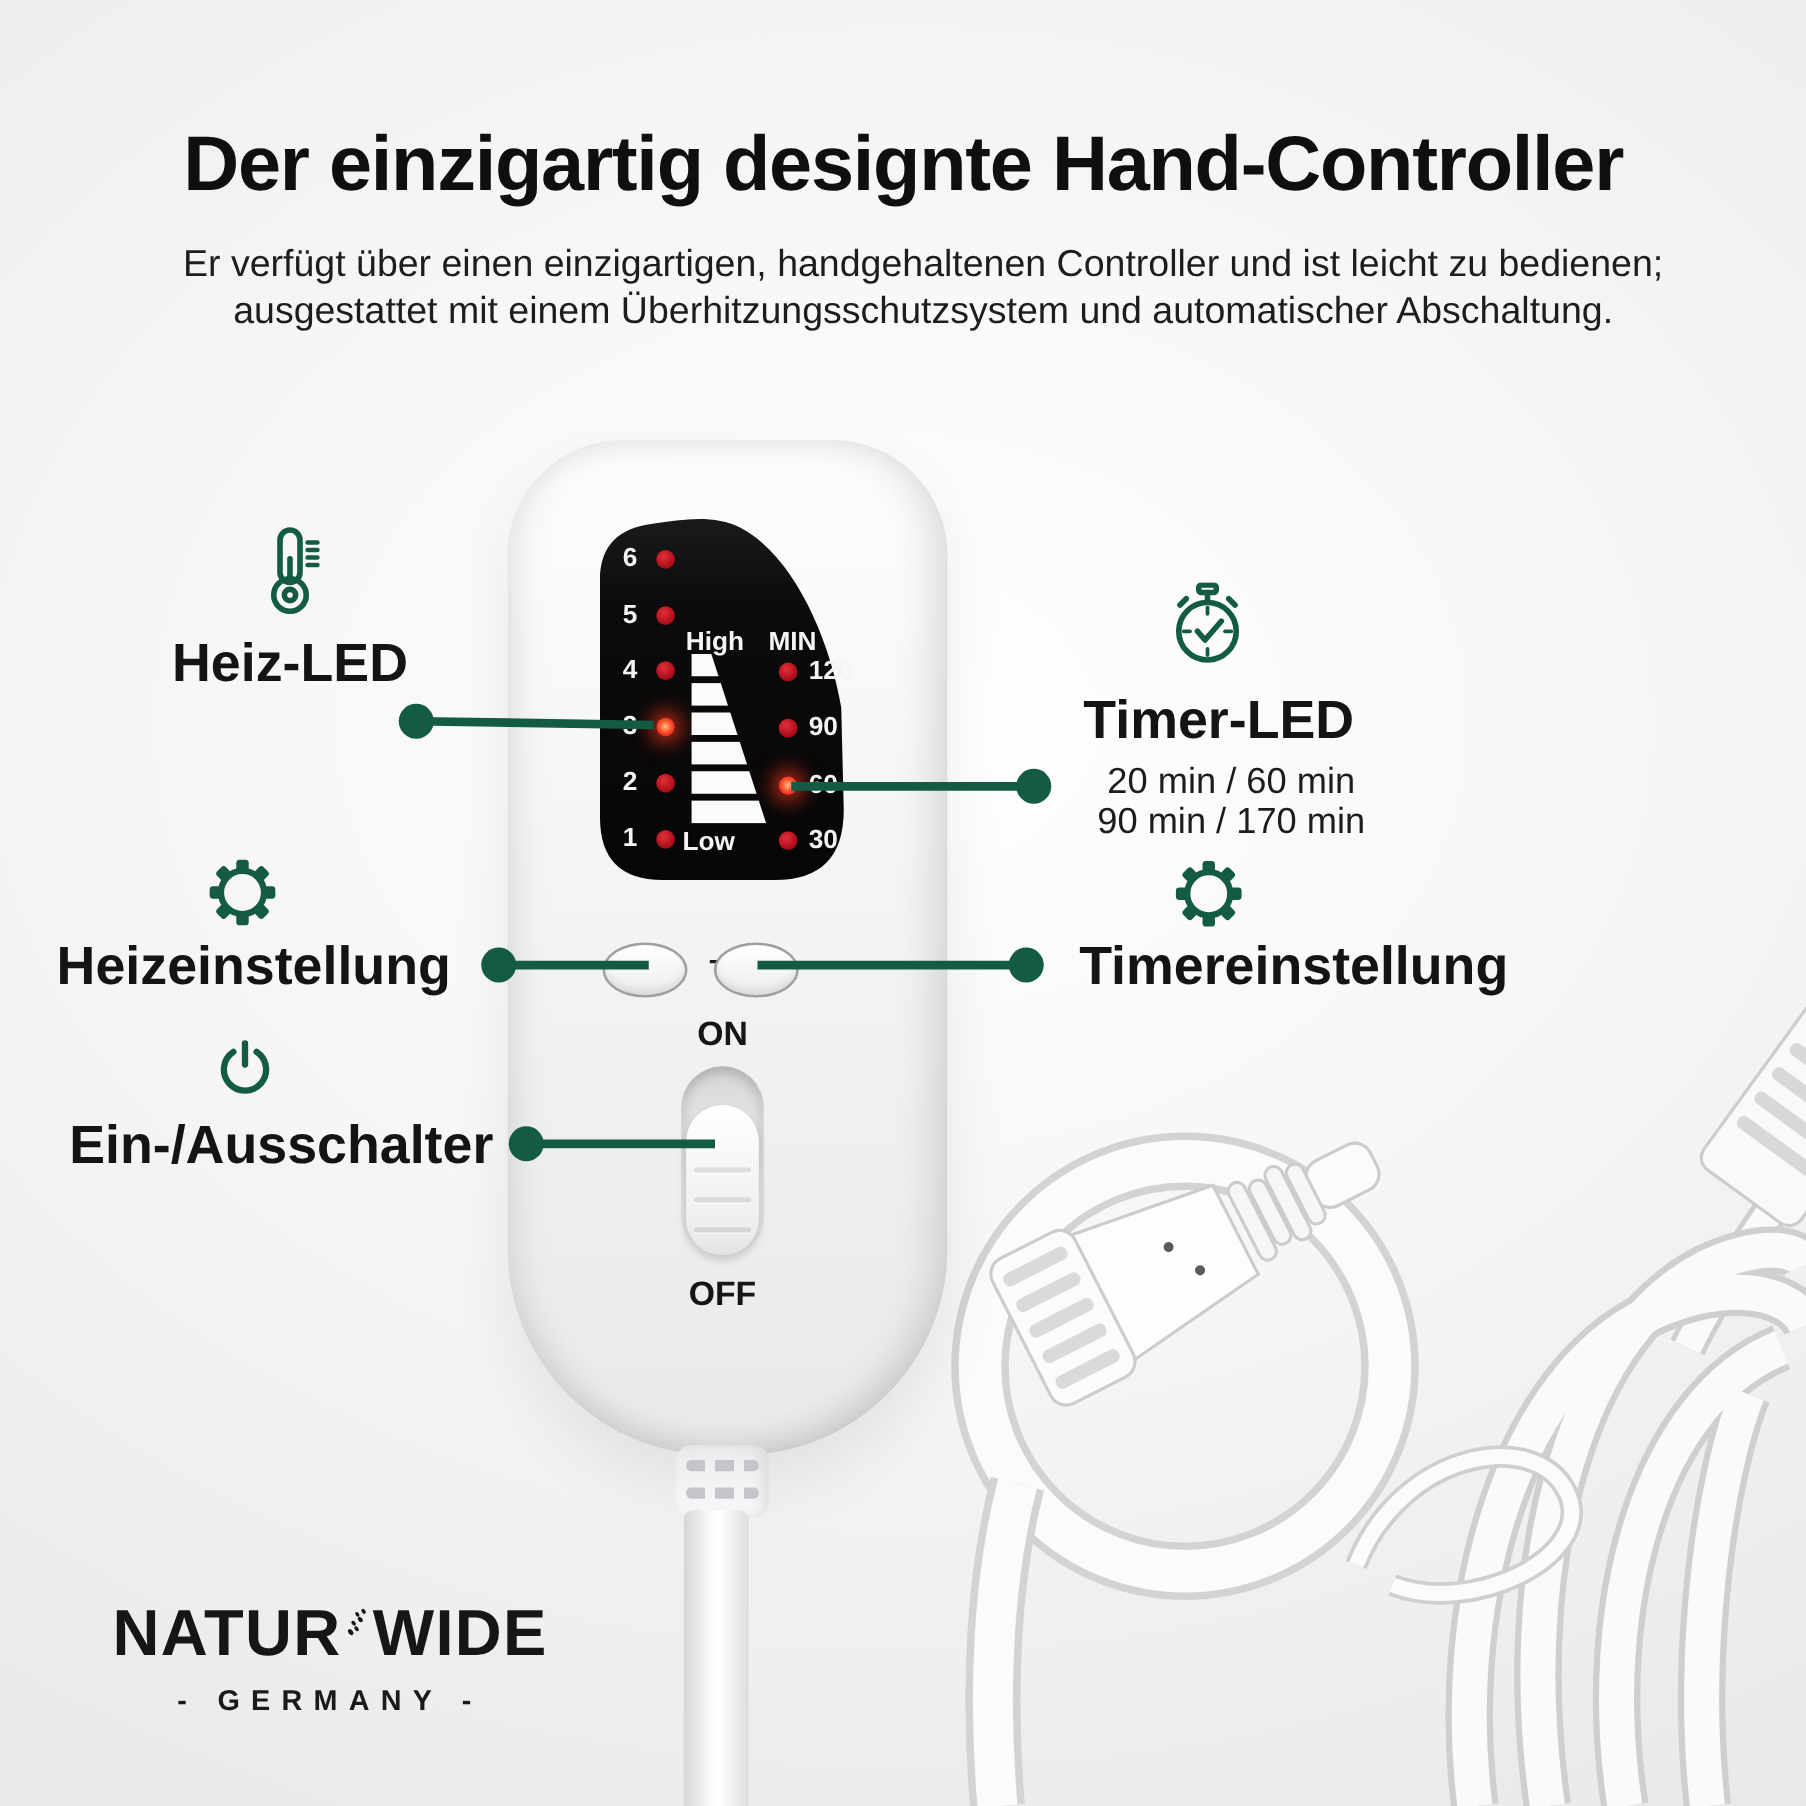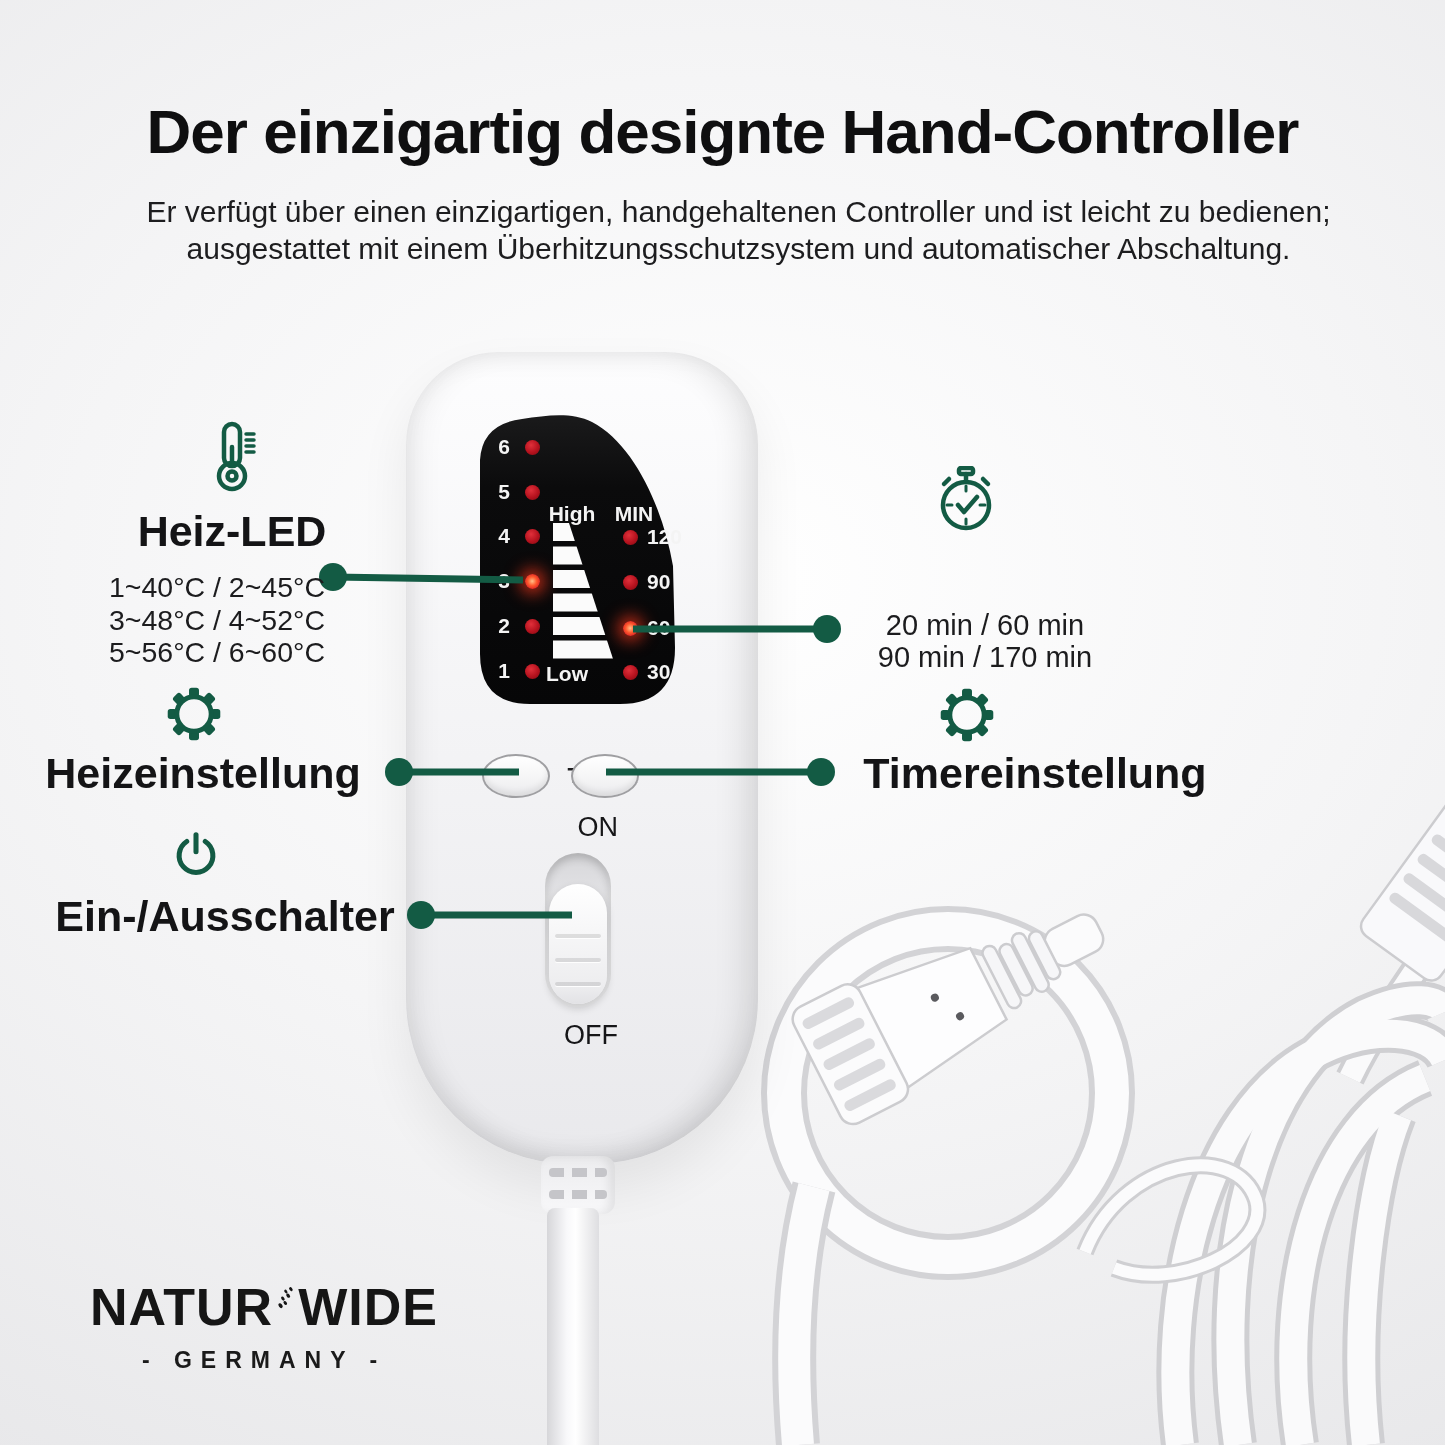--- a/index.html
+++ b/index.html
@@ -39,21 +39,21 @@
   .led.lit {
     background:radial-gradient(circle at 48% 48%, #ffc089 0%, #ff5a2e 40%, #d01020 85%);
     box-shadow:0 0 16px 5px rgba(255,56,28,0.75);
   }
   .btn-label { position:absolute; width:90px; text-align:center; font-size:22px; font-weight:700; color:#1c1c1e; letter-spacing:0.5px;margin-top:36px; }
   .oval-btn {
     position:absolute; width:64px; height:40px; border-radius:50%;
     background:linear-gradient(180deg,#ffffff 0%,#ececee 100%);
     border:2px solid #9f9fa2; box-shadow: inset 0 -4px 6px rgba(0,0,0,0.08);
   }
-  .switch-label { position:absolute; width:80px; text-align:right; font-size:27px; font-weight:400; color:#161618; }
+  .switch-label { position:absolute; width:80px; text-align:center; font-size:27px; font-weight:700; color:#161618; }
   .switch-track {
     position:absolute; left:545px; top:853px; width:66px; height:154px; border-radius:33px;
     background:linear-gradient(180deg,#d7d7da 0%,#efeff1 60%,#f6f6f8 100%);
     box-shadow: inset 0 4px 10px rgba(0,0,0,0.22), inset 0 -2px 4px rgba(255,255,255,0.7);
   }
   .switch-knob {
     position:absolute; left:549px; top:884px; width:58px; height:120px; border-radius:29px;
     background:linear-gradient(180deg,#ffffff 0%,#ededef 85%,#e2e2e5 100%);
     box-shadow:0 4px 8px rgba(0,0,0,0.18);
   }
@@ -261,25 +261,20 @@
       <circle cx="28" cy="55" r="13"></circle>
       <circle cx="28" cy="55" r="4.5"></circle>
       <line x1="28" y1="26" x2="28" y2="44"></line>
       <line x1="42" y1="13" x2="50" y2="13" stroke-width="3.5"></line>
       <line x1="42" y1="19" x2="50" y2="19" stroke-width="3.5"></line>
       <line x1="42" y1="25" x2="50" y2="25" stroke-width="3.5"></line>
       <line x1="42" y1="31" x2="50" y2="31" stroke-width="3.5"></line>
     </g>
   </svg>
   <div class="heading" style="left:72px; top:507px; width:320px">Heiz-LED</div>
-  <div class="note" style="left:52px; top:571px; width:330px; font-size:28.5px; line-height:32.5px">
-    <div>1~40°C  / 2~45°C</div>
-    <div>3~48°C / 4~52°C</div>
-    <div>5~56°C / 6~60°C</div>
-  </div>
 
   <svg class="icon" style="left:165px; top:685px" width="58" height="58" viewBox="0 0 64 64">
     <g fill="#135B44">
       <rect x="26.5" y="3" width="11" height="10" rx="3"></rect>
       <rect x="26.5" y="51" width="11" height="10" rx="3"></rect>
       <rect x="3" y="26.5" width="10" height="11" rx="3"></rect>
       <rect x="51" y="26.5" width="10" height="11" rx="3"></rect>
       <rect x="26.5" y="3" width="11" height="10" rx="3" transform="rotate(45 32 32)"></rect>
       <rect x="26.5" y="51" width="11" height="10" rx="3" transform="rotate(45 32 32)"></rect>
       <rect x="3" y="26.5" width="10" height="11" rx="3" transform="rotate(45 32 32)"></rect>
@@ -304,20 +299,21 @@
       <line x1="47" y1="13" x2="52" y2="18"></line>
       <line x1="13" y1="13" x2="8" y2="18"></line>
       <circle cx="30" cy="39" r="23"></circle>
       <line x1="30" y1="20" x2="30" y2="25" stroke-width="3"></line>
       <line x1="30" y1="53" x2="30" y2="58" stroke-width="3"></line>
       <line x1="11" y1="39" x2="16" y2="39" stroke-width="3"></line>
       <line x1="44" y1="39" x2="49" y2="39" stroke-width="3"></line>
       <path d="M 22 39 L 28 46 L 41 31" stroke-linejoin="round"></path>
     </g>
   </svg>
+  <div class="heading" style="left:815px; top:552px; width:320px">Timer-LED</div>
   <div class="note" style="left:825px; top:609px; width:320px; font-size:29px; line-height:32px">
     <div>20 min / 60 min</div>
     <div>90 min / 170 min</div>
   </div>
 
   <svg class="icon" style="left:938px; top:686px" width="58" height="58" viewBox="0 0 64 64">
     <g fill="#135B44">
       <rect x="26.5" y="3" width="11" height="10" rx="3"></rect>
       <rect x="26.5" y="51" width="11" height="10" rx="3"></rect>
       <rect x="3" y="26.5" width="10" height="11" rx="3"></rect>

